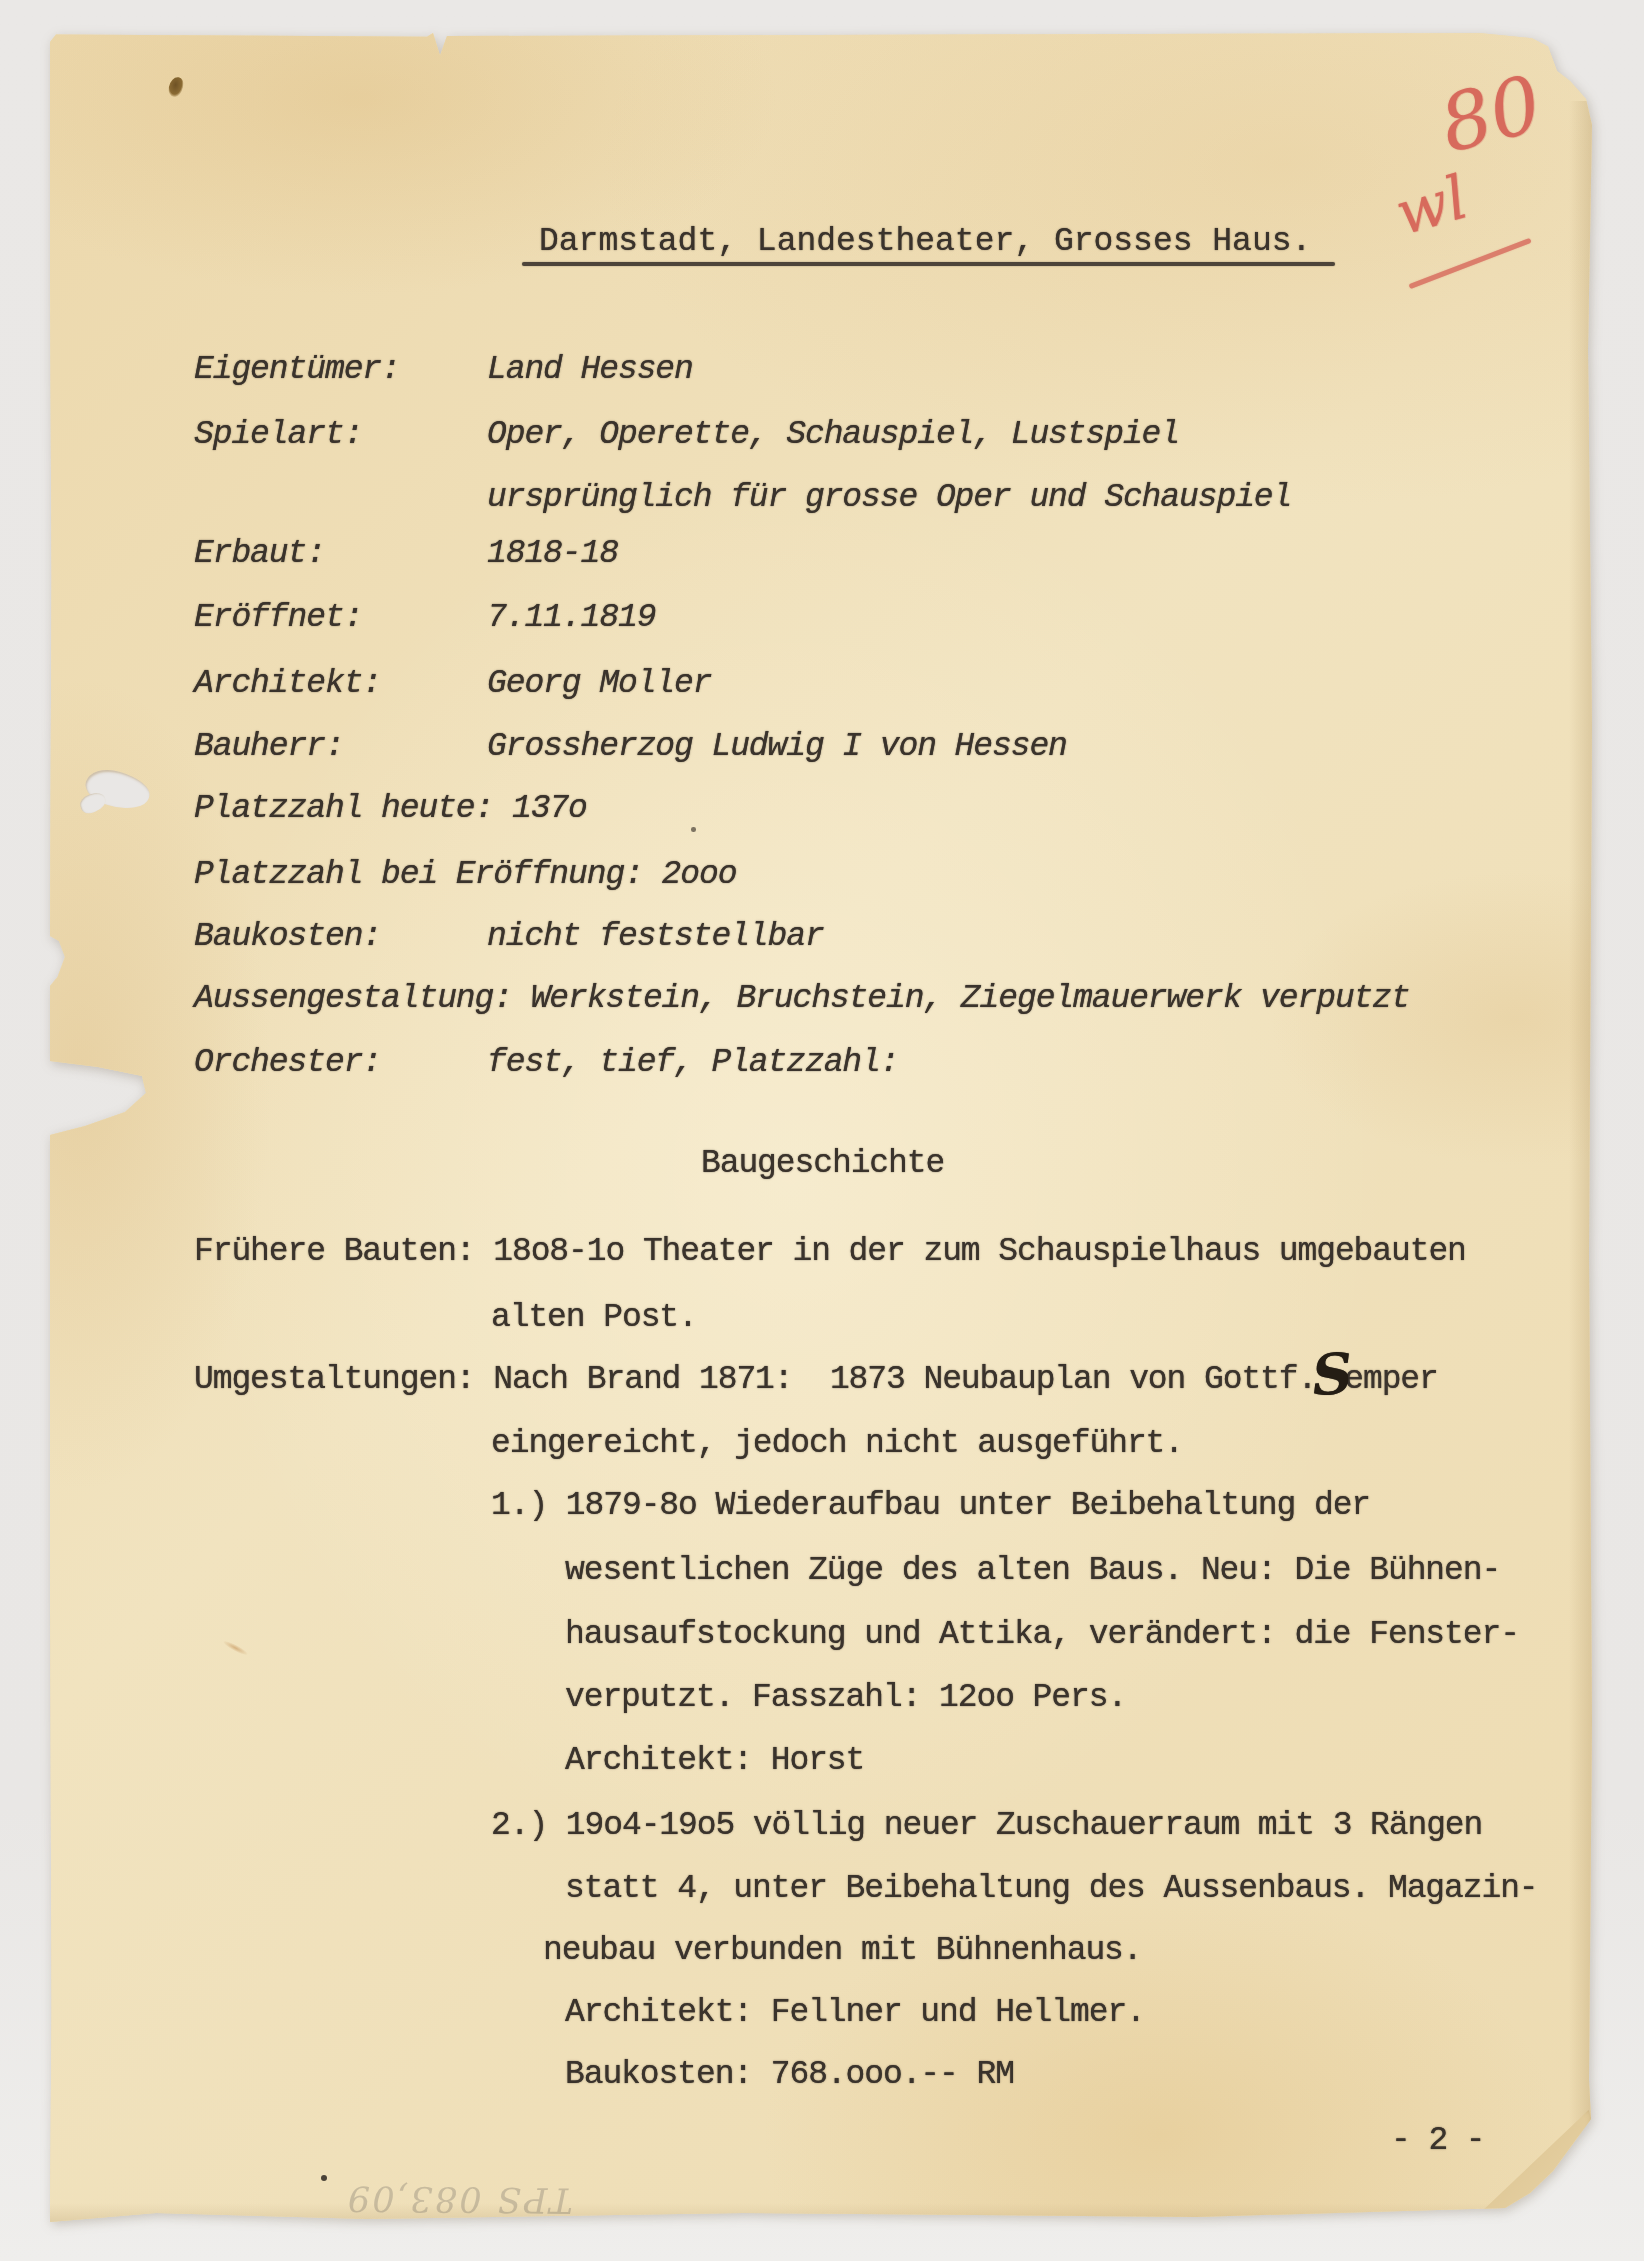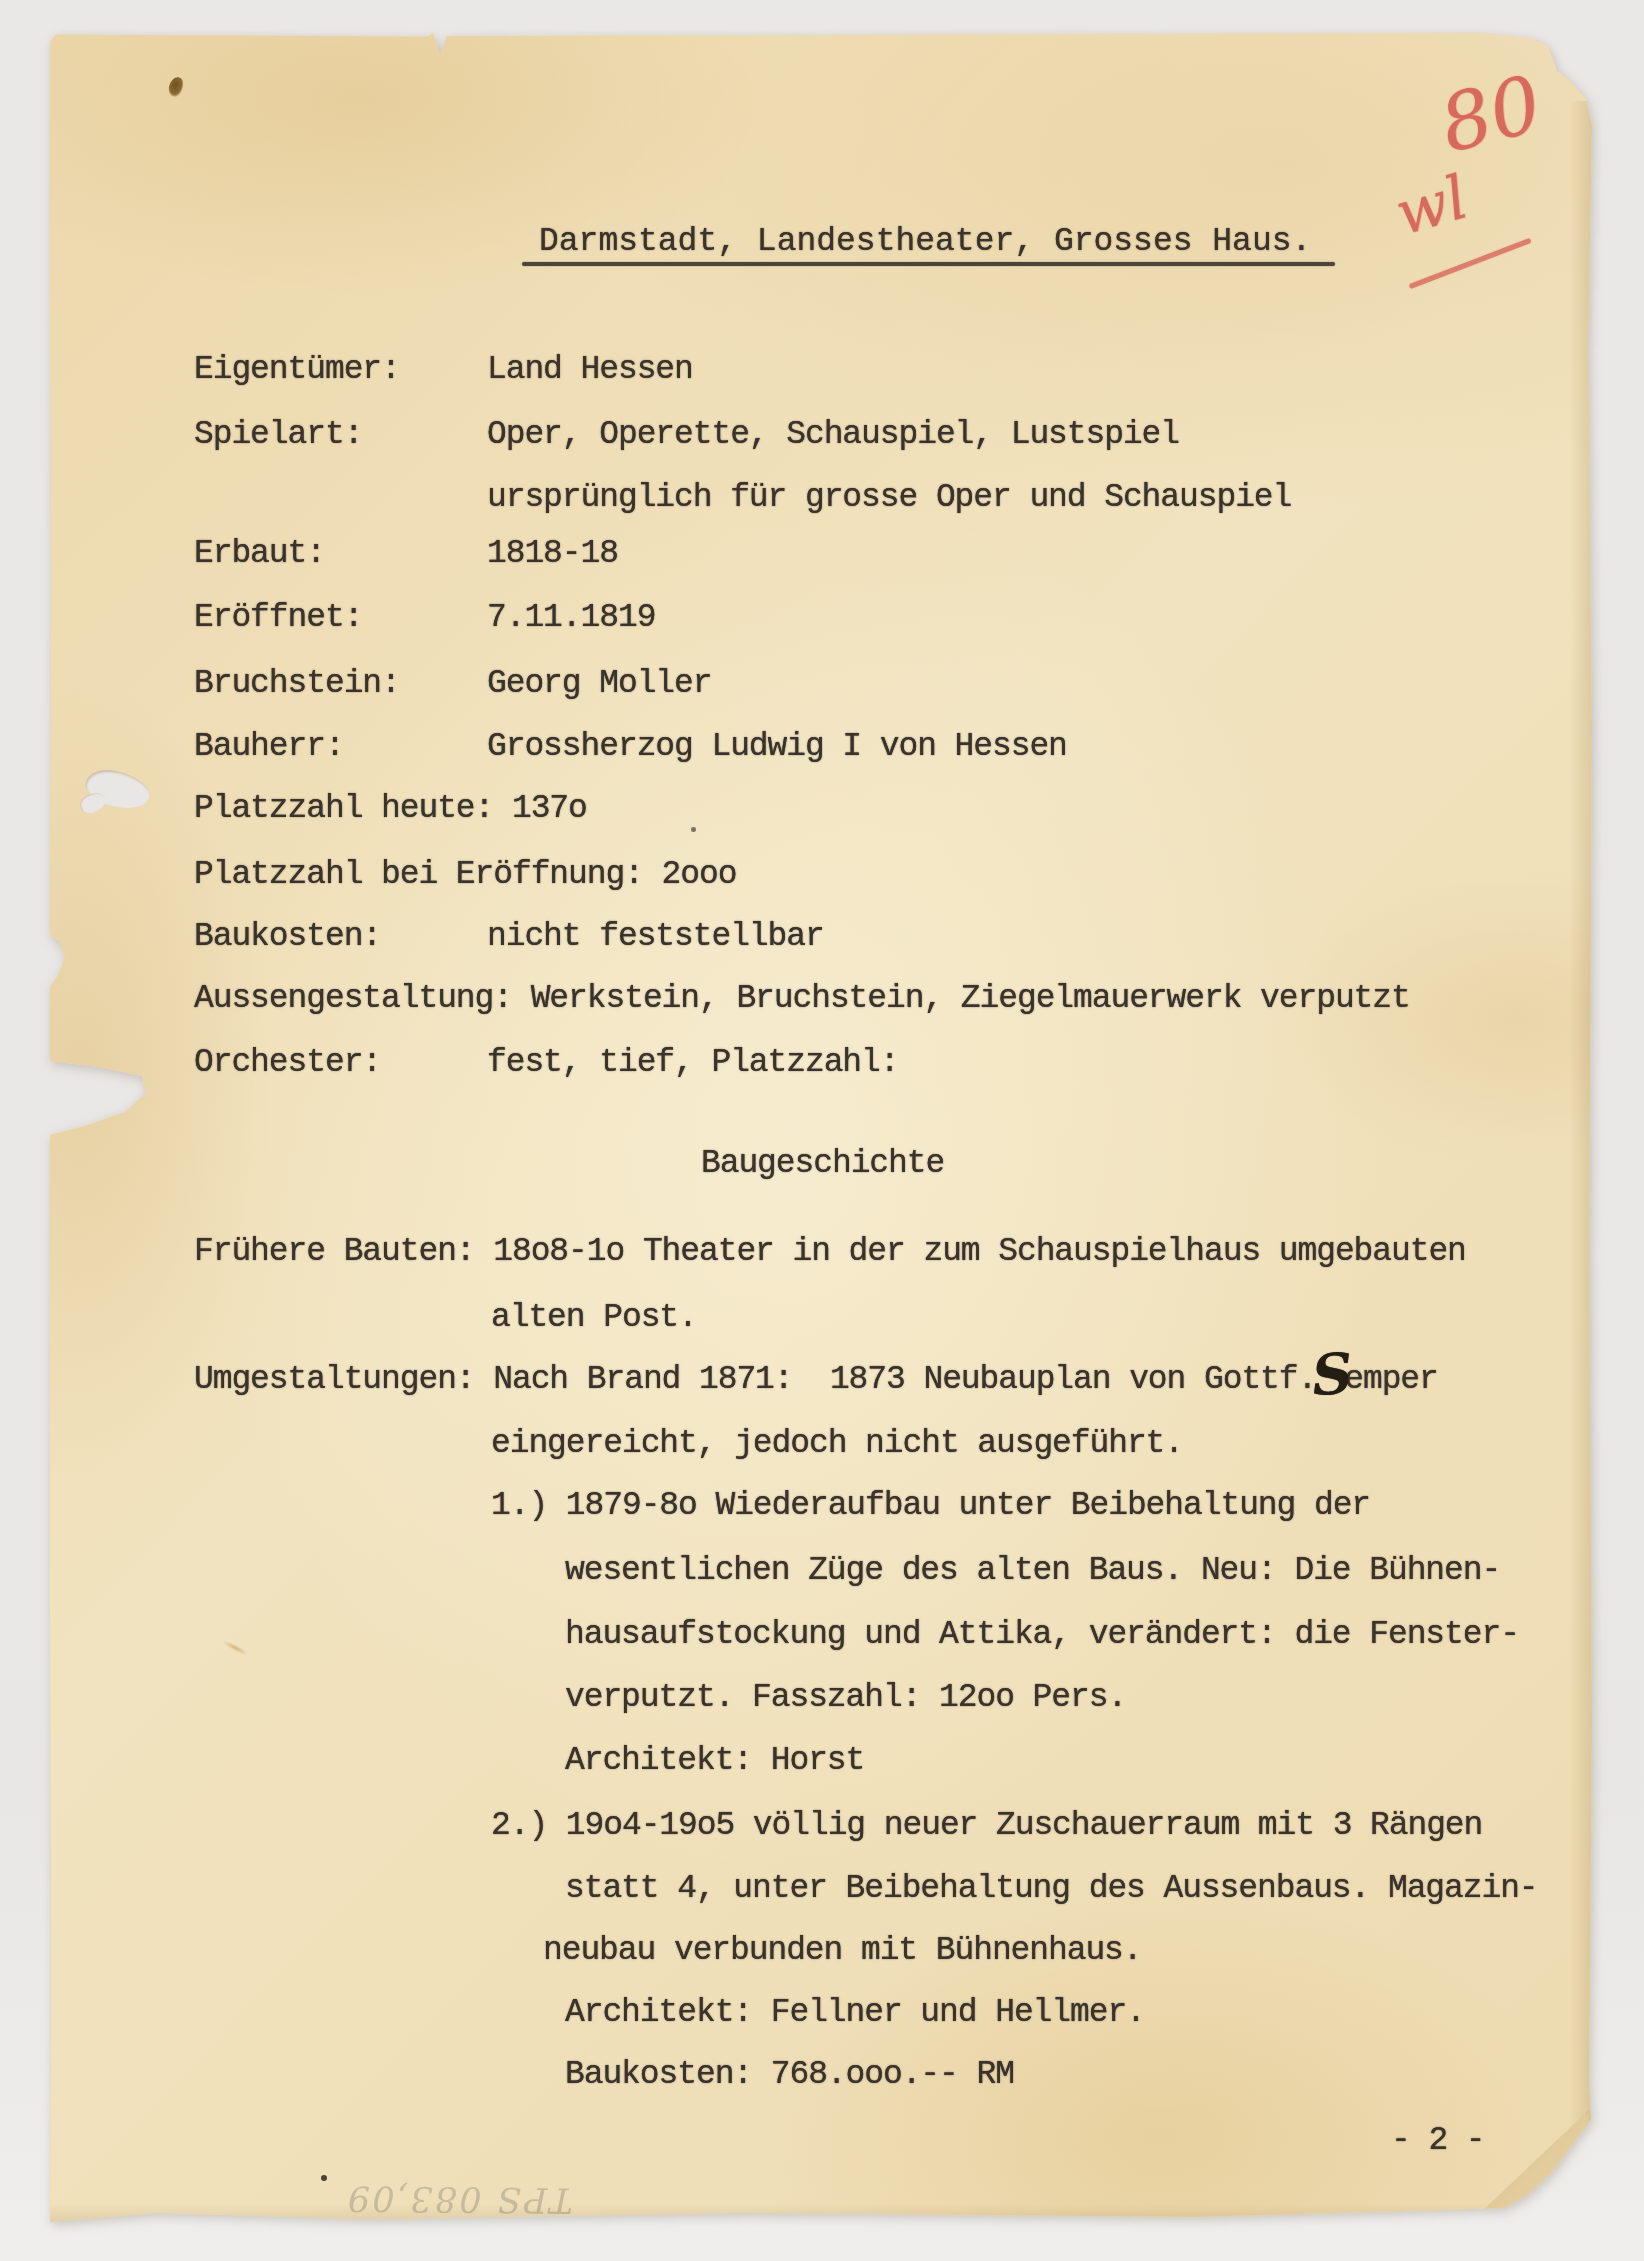--- a/index.html
+++ b/index.html
@@ -52,21 +52,21 @@
     background:radial-gradient(ellipse,#bb8040 0%,transparent 75%);opacity:.5;transform:rotate(28deg);}
   
   .tw{
     position:absolute;white-space:pre;
     font-family:"Liberation Mono","DejaVu Sans Mono",monospace;
     font-size:33px;line-height:1;letter-spacing:-1.1px;
     color:#3a332c;
     text-shadow:0 0 0.8px rgba(48,40,32,0.85), 0 0 2.3px rgba(48,40,32,0.28);
   }
   .tw .val{position:absolute;left:265px;top:0;white-space:pre;margin-left:28px;}
-  .field-row{left:194px;}
+  .field-row{left:194px;font-style:italic;}
   #title-line{left:539px;top:225px;letter-spacing:0px;text-align:center;}
   #title-underline{position:absolute;left:522px;top:262px;width:813px;height:3.8px;
     background:#37302a;border-radius:2.3px;opacity:.88;
     box-shadow:0 0 1.5px rgba(48,40,32,0.6);}
   
   .hand-s{
     display:inline-block;font-family:"DejaVu Serif","Liberation Serif",serif;
     font-style:italic;font-weight:bold;font-size:56px;line-height:0;
     color:#241d14;transform:translateY(6px) rotate(-4deg);
     margin:0 -6.8px 0 -4.5px;text-shadow:0 0 0.8px rgba(20,15,8,.8);
@@ -115,21 +115,21 @@
   <div id="red-underline"></div>
 
   <div class="tw" id="title-line">Darmstadt, Landestheater, Grosses Haus.</div>
   <div id="title-underline"></div>
 
   <div class="tw field-row" style="top:353px"><span>Eigentümer:</span><span class="val">Land Hessen</span></div>
   <div class="tw field-row" style="top:418px"><span>Spielart:</span><span class="val">Oper, Operette, Schauspiel, Lustspiel</span></div>
   <div class="tw field-row" style="top:481px"><span></span><span class="val">ursprünglich für grosse Oper und Schauspiel</span></div>
   <div class="tw field-row" style="top:537px"><span>Erbaut:</span><span class="val">1818-18</span></div>
   <div class="tw field-row" style="top:601px"><span>Eröffnet:</span><span class="val">7.11.1819</span></div>
-  <div class="tw field-row" style="top:667px"><span>Bruchstein:</span><span class="val">Georg Moller</span></div>
+  <div class="tw field-row" style="top:667px"><span>Architekt:</span><span class="val">Georg Moller</span></div>
   <div class="tw field-row" style="top:730px"><span>Bauherr:</span><span class="val">Grossherzog Ludwig I von Hessen</span></div>
   <div class="tw field-row" style="top:792px"><span>Platzzahl heute: 137o</span></div>
   <div class="tw field-row" style="top:858px"><span>Platzzahl bei Eröffnung: 2ooo</span></div>
   <div class="tw field-row" style="top:920px"><span>Baukosten:</span><span class="val">nicht feststellbar</span></div>
   <div class="tw field-row" style="top:982px"><span>Aussengestaltung: Werkstein, Bruchstein, Ziegelmauerwerk verputzt</span></div>
   <div class="tw field-row" style="top:1046px"><span>Orchester:</span><span class="val">fest, tief, Platzzahl:</span></div>
 
   <div class="tw" style="left:701px;top:1147px">Baugeschichte</div>
 
   <div class="tw" style="left:194px;top:1235px">Frühere Bauten: 18o8-1o Theater in der zum Schauspielhaus umgebauten</div>

